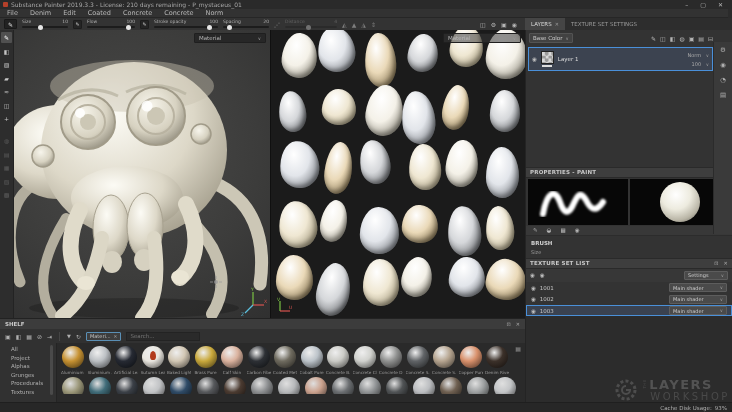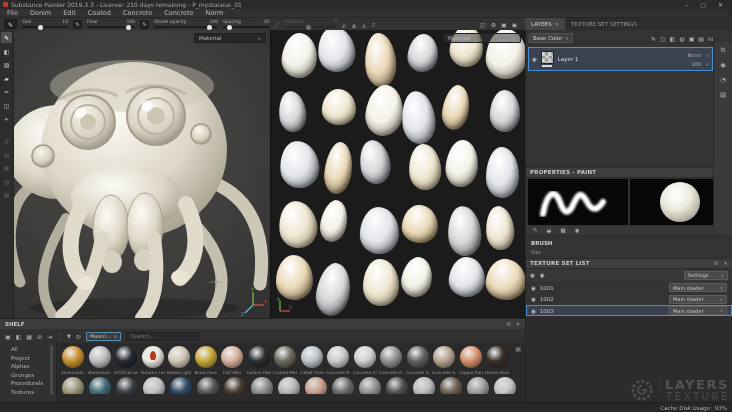--- a/index.html
+++ b/index.html
@@ -442,21 +442,21 @@
       <div class="watermark">
         <svg width="26" height="26" viewBox="0 0 26 26">
           <circle cx="13" cy="13" r="9" fill="none" stroke="#4d4d4d" stroke-width="3" stroke-dasharray="3 2.2"></circle>
           <path d="M13 9 a4 4 0 1 0 4 4 h-4" fill="none" stroke="#4d4d4d" stroke-width="2"></path>
         </svg>
         <div class="wm-col">
           <div class="wm-row1">
             <span class="wm-the">THE</span>
             <span class="wm-gnomon">LAYERS</span>
           </div>
-          <span class="wm-workshop">TEXTURE</span>
+          <span class="wm-workshop">WORKSHOP</span>
         </div>
       </div>
     </div>
   </div>
 
   <div class="shelf">
     <div class="shelf-header">
       <span>SHELF</span>
       <span class="ph-icons">
         <span>⊡</span>

